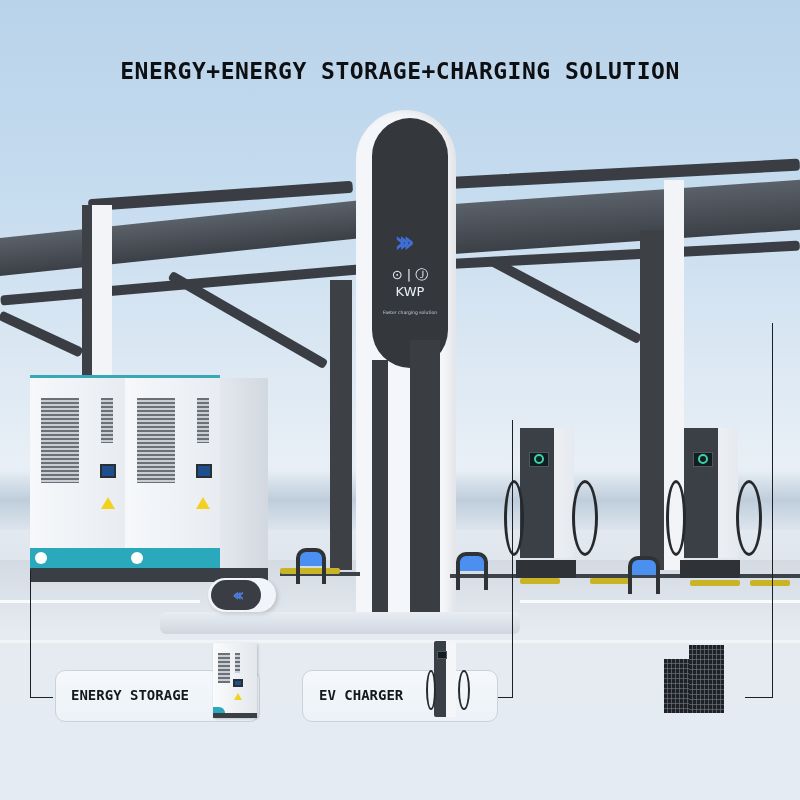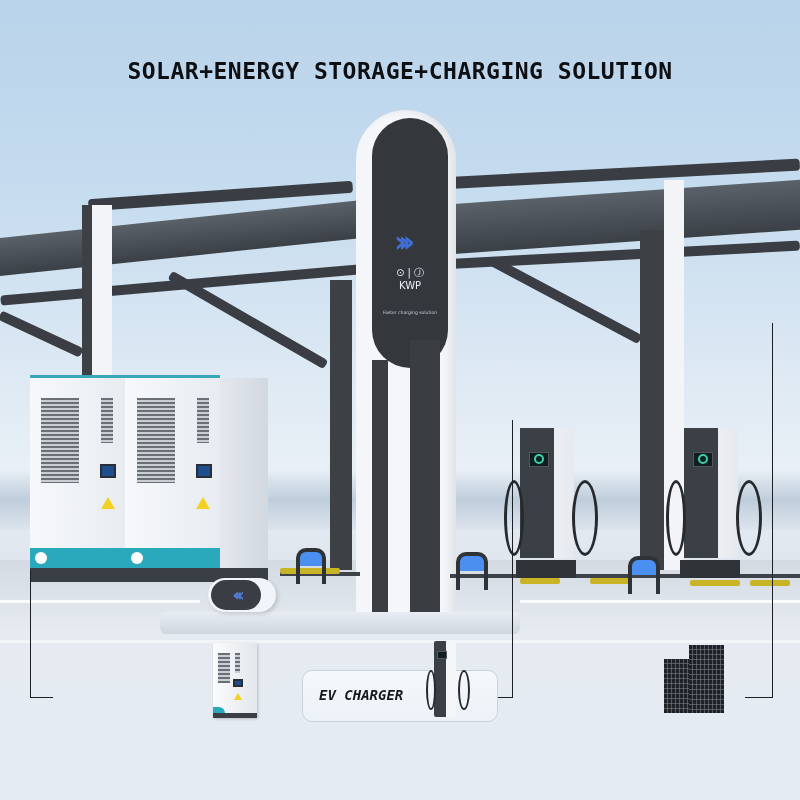--- a/index.html
+++ b/index.html
@@ -23,21 +23,21 @@
   .post { position:absolute; background:#3d4146; }
   .post-white { position:absolute; background:#f2f4f7; }
 
   
   .totem-outer { position:absolute; left:356px; top:110px; width:100px; height:520px;
     background:#f4f6f9; border-radius:50px 50px 0 0; box-shadow: inset -6px 0 10px rgba(0,0,0,.08); }
   .totem-inner { position:absolute; left:372px; top:118px; width:76px; height:250px;
     background:#34383d; border-radius:38px; }
   .totem-legs { position:absolute; background:#3a3e43; }
   .chev { position:absolute; color:#3f6ed6; font-weight:bold; font-size:30px; letter-spacing:-8px; }
-  .totem-logo { position:absolute; left:384px; top:266px; width:52px; font-size:10px; color:#e9eef5; text-align:center; }
+  .totem-logo { position:absolute; left:384px; top:266px; width:52px; font-size:13px; color:#e9eef5; text-align:center; }
   .totem-caption { position:absolute; left:378px; top:310px; width:64px; font-size:4.5px; color:#c5ccd6; text-align:center; }
   .plinth { position:absolute; left:160px; top:612px; width:360px; height:22px;
     background:linear-gradient(180deg,#e8edf3,#cfd6df); border-radius:6px; }
 
   
   .cab { position:absolute; background:linear-gradient(90deg,#f6f8fb,#e8ecf1); border-top:3px solid #38a8b8; }
   .cab-side { position:absolute; background:linear-gradient(90deg,#e4e8ee,#d2d8e0); }
   .vent { position:absolute; background: repeating-linear-gradient(180deg,#6b7076 0 2px,#c9ced4 2px 4px); }
   .screen { position:absolute; background:#1d4f8e; border:2px solid #2a2f35; }
   .warn { position:absolute; width:0; height:0; border-left:7px solid transparent; border-right:7px solid transparent; border-bottom:12px solid #f3d21f; }
@@ -153,39 +153,42 @@
   <div class="cable" style="left:572px;top:480px;width:20px;height:70px;"></div>
 
   <div class="charger" style="left:684px;top:428px;"></div>
   <div class="charger-face" style="left:684px;top:428px;width:34px;height:130px;"></div>
   <div class="charger-screen" style="left:693px;top:452px;width:18px;height:13px;"></div>
   <div class="charger-ring" style="left:698px;top:454px;width:6px;height:6px;"></div>
   <div class="charger-base" style="left:680px;top:560px;width:60px;height:18px;"></div>
   <div class="cable" style="left:666px;top:480px;width:14px;height:70px;"></div>
   <div class="cable" style="left:736px;top:480px;width:20px;height:70px;"></div>
 
-  <div class="title">SOLAR+ENERGY STORAGE+CHARGING SOLUTION</div>
+  <div class="title">ENERGY+ENERGY STORAGE+CHARGING SOLUTION</div>
 
   <div class="line" style="left:30px;top:570px;width:1px;height:127px;"></div>
   <div class="line" style="left:30px;top:697px;width:23px;height:1px;"></div>
   <div class="line" style="left:512px;top:420px;width:1px;height:277px;"></div>
   <div class="line" style="left:496px;top:697px;width:17px;height:1px;"></div>
   <div class="line" style="left:772px;top:323px;width:1px;height:374px;"></div>
   <div class="line" style="left:745px;top:697px;width:28px;height:1px;"></div>
 
+  <div class="card" style="left:55px;width:203px;">
+    <span class="card-label" style="left:15px;top:16px;">ENERGY STORAGE</span>
+  </div>
   <div class="mini-cab">
     <div class="vent" style="left:5px;top:10px;width:12px;height:30px;"></div>
     <div class="vent" style="left:22px;top:10px;width:5px;height:20px;"></div>
     <div class="screen" style="left:20px;top:36px;width:6px;height:4px;"></div>
     <div class="warn" style="left:21px;top:50px;border-left-width:4px;border-right-width:4px;border-bottom-width:7px;"></div>
     <div class="teal-foot" style="left:0;top:64px;width:12px;height:8px;border-radius:0 6px 0 0;"></div>
     <div class="dark-foot" style="left:0;top:70px;width:44px;height:5px;"></div>
   </div>
 
-  <div class="card" style="left:302px;width:194px;font-style:italic;">
+  <div class="card" style="left:302px;width:194px;">
     <span class="card-label" style="left:16px;top:16px;">EV CHARGER</span>
   </div>
   <div class="mini-charger">
     <div class="charger-screen" style="left:3px;top:10px;width:8px;height:6px;"></div>
   </div>
   <div class="cable" style="left:426px;top:670px;width:6px;height:36px;border-width:2px;"></div>
   <div class="cable" style="left:458px;top:670px;width:8px;height:36px;border-width:2px;"></div>
 
   <div class="solar-mini" style="left:664px;top:659px;width:25px;height:54px;"></div>
   <div class="solar-mini" style="left:689px;top:645px;width:35px;height:68px;"></div>

